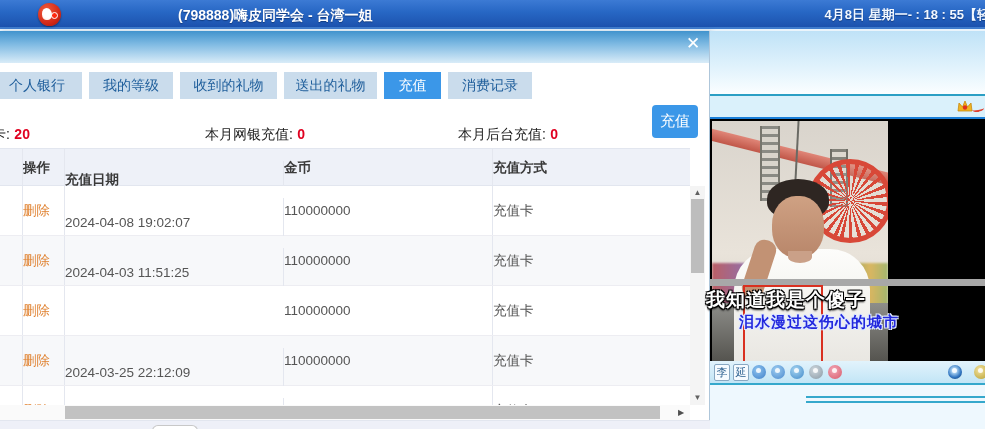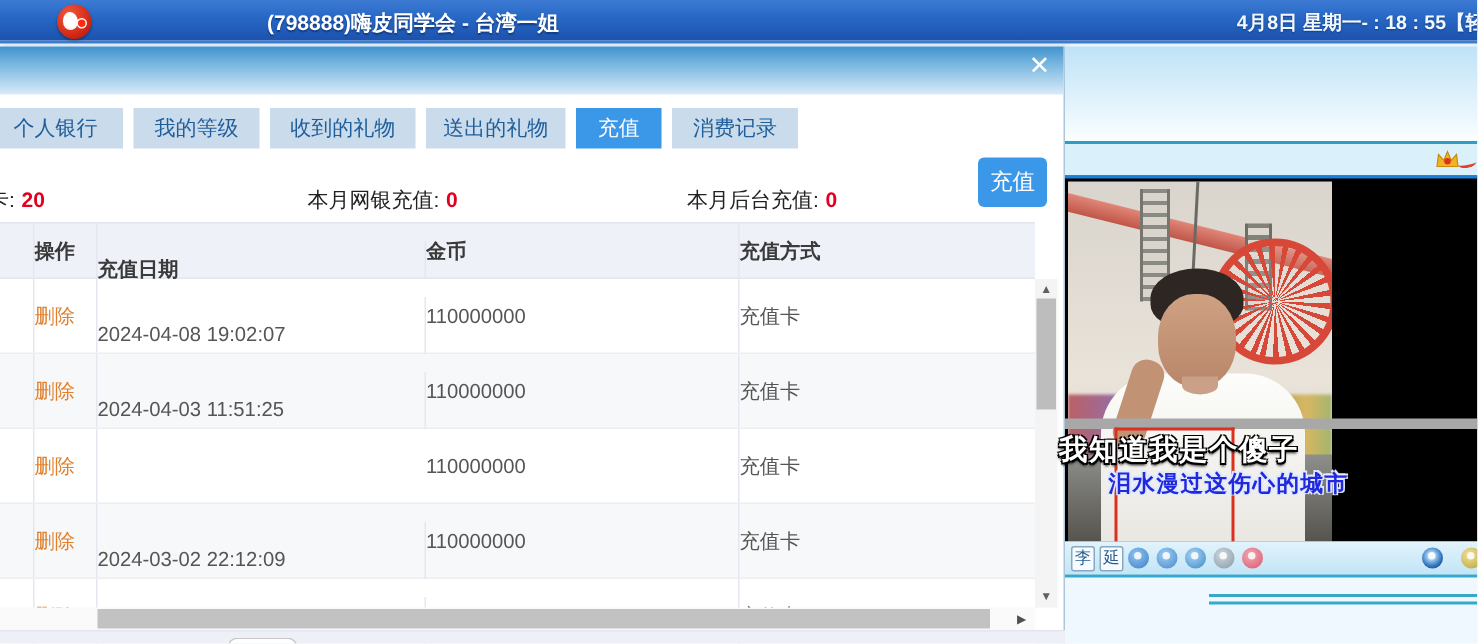--- a/index.html
+++ b/index.html
@@ -229,21 +229,21 @@
       </div>
       <div class="trow">
         <div class="cell c0"></div>
         <div class="cell c1"><span class="del-link">删除</span></div>
         <div class="cell c3">110000000</div>
         <div class="cell c4">充值卡</div>
       </div>
       <div class="trow alt">
         <div class="cell c0"></div>
         <div class="cell c1"><span class="del-link">删除</span></div>
-        <div class="cell c2">2024-03-02 22:12:09</div>
+        <div class="cell c2">2024-03-25 22:12:09</div>
         <div class="cell c3">110000000</div>
         <div class="cell c4">充值卡</div>
       </div>
       <div class="trow">
         <div class="cell c0"></div>
         <div class="cell c1"><span class="del-link">删除</span></div>
         <div class="cell c2">2024-03-10 18:40:09</div>
         <div class="cell c3">110000000</div>
         <div class="cell c4">充值卡</div>
       </div>

